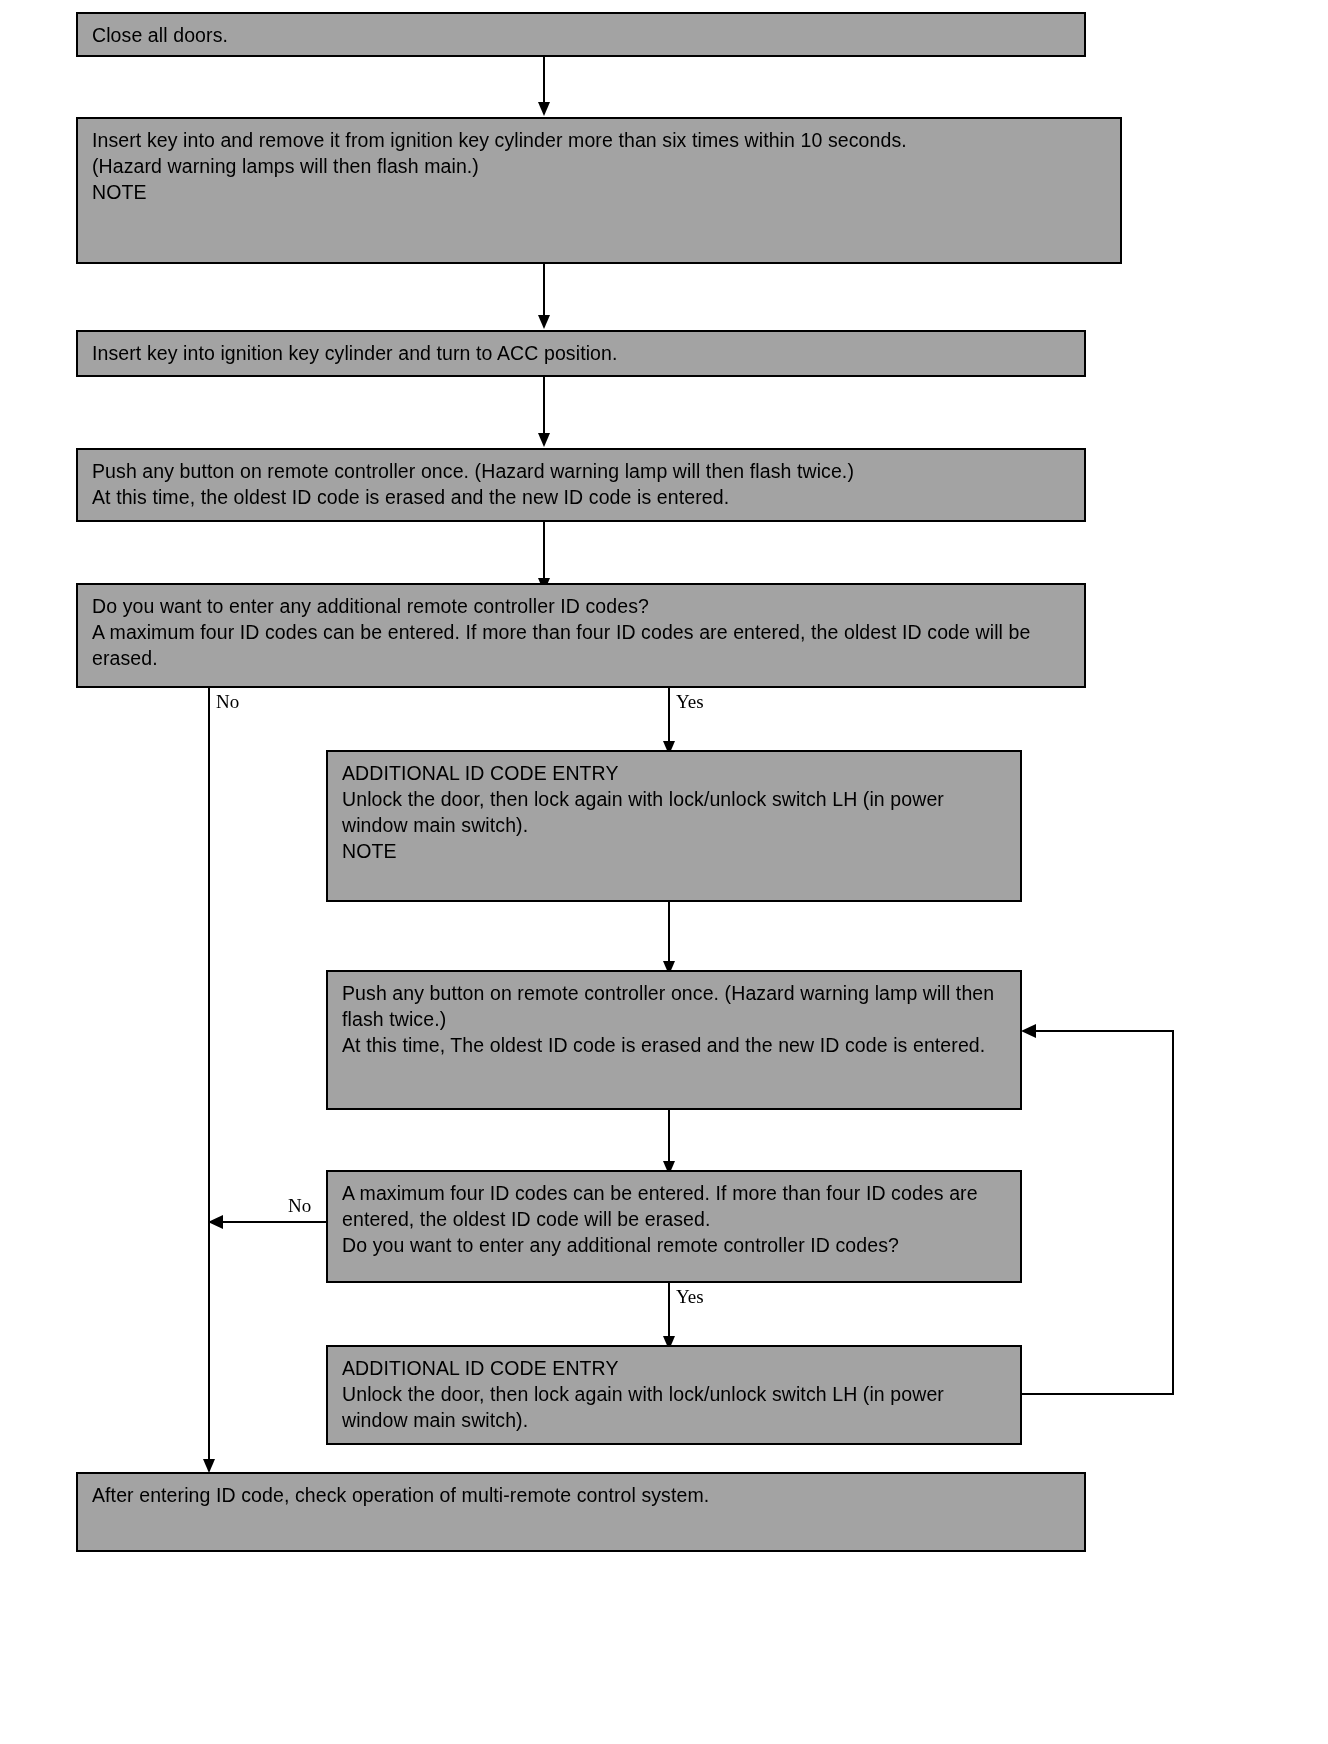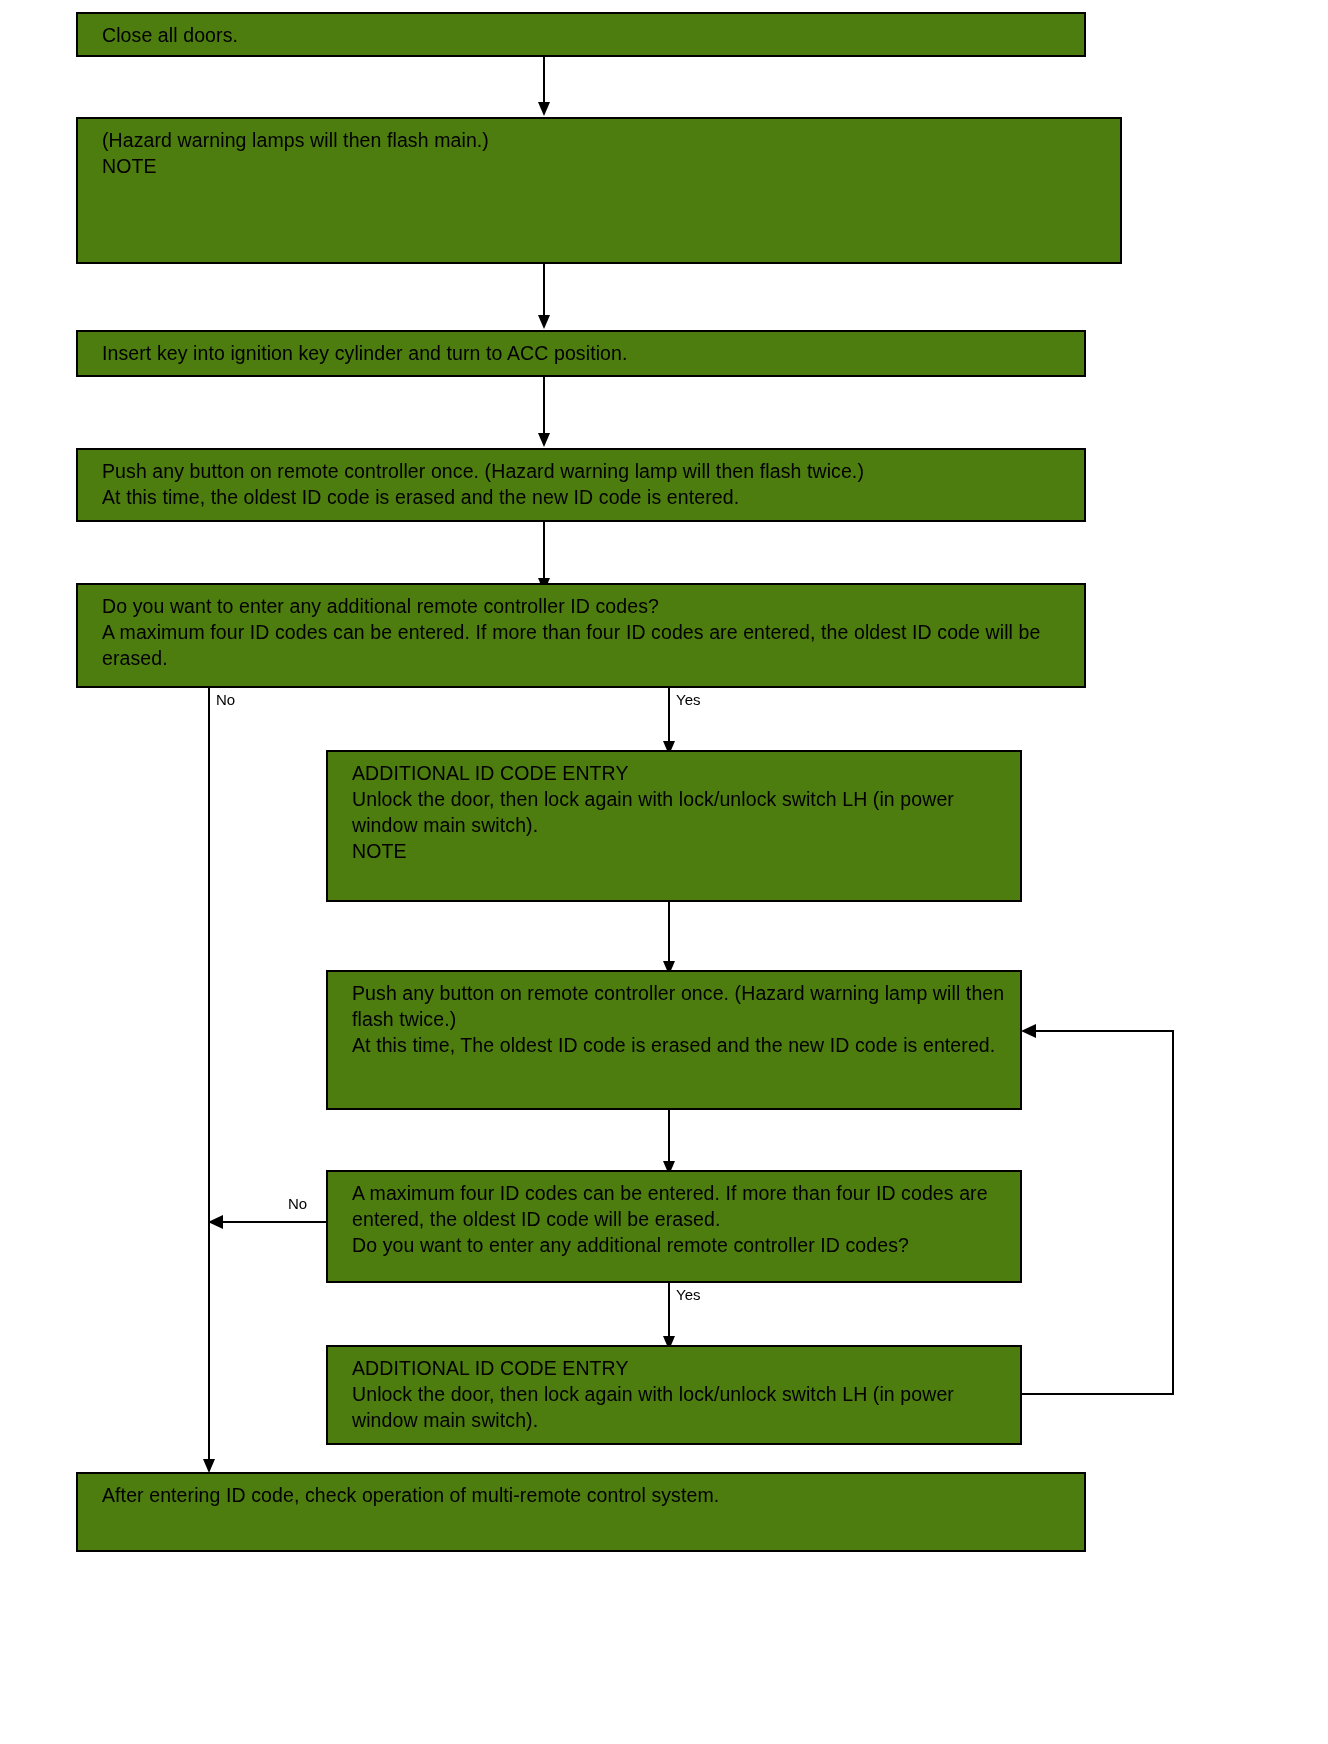--- a/index.html
+++ b/index.html
@@ -15,22 +15,22 @@
     position: relative;
     width: 1328px;
     height: 1744px;
     background: #ffffff;
     overflow: hidden;
   }
   .fc-box {
     position: absolute;
     box-sizing: border-box;
     border: 2px solid #000000;
-    background: #4d7c0f;
-    padding: 8px 12px 8px 24px;
+    background: #a3a3a3;
+    padding: 8px 12px 8px 14px;
     font-size: 19.5px;
     line-height: 1.34;
     letter-spacing: 0.1px;
   }
   .fc-line {
     margin: 0;
     white-space: pre-wrap;
   }
   .fc-line.bold {
     font-weight: normal;
@@ -67,38 +67,40 @@
   .arrow-left {
     position: absolute;
     width: 0;
     height: 0;
     border-top: 7px solid transparent;
     border-bottom: 7px solid transparent;
     border-right: 15px solid #000000;
   }
   .branch-label {
     position: absolute;
-    font-size: 15px;
+    font-size: 19px;
     line-height: 1;
     white-space: nowrap;
+    font-family: Liberation Serif, serif;
   }
 </style>
 </head>
 <body>
 
 <div id="chart-root">
 
   <div class="fc-box" style="left:76px; top:12px; width:1010px; height:45px;">
     <div class="fc-line">Close all doors.</div>
   </div>
 
   <div class="v-line" style="left:543px; top:57px; width:2px; height:49px;"></div>
   <div class="arrow-down" style="left:538px; top:102px;"></div>
 
   <div class="fc-box" style="left:76px; top:117px; width:1046px; height:147px;">
+    <div class="fc-line">Insert key into and remove it from ignition key cylinder more than six times within 10 seconds.</div>
     <div class="fc-line">(Hazard warning lamps will then flash main.)</div>
     <div class="fc-line bold">NOTE</div>
   </div>
 
   <div class="v-line" style="left:543px; top:264px; width:2px; height:55px;"></div>
   <div class="arrow-down" style="left:538px; top:315px;"></div>
 
   <div class="fc-box" style="left:76px; top:330px; width:1010px; height:47px;">
     <div class="fc-line">Insert key into ignition key cylinder and turn to ACC position.</div>
   </div>

